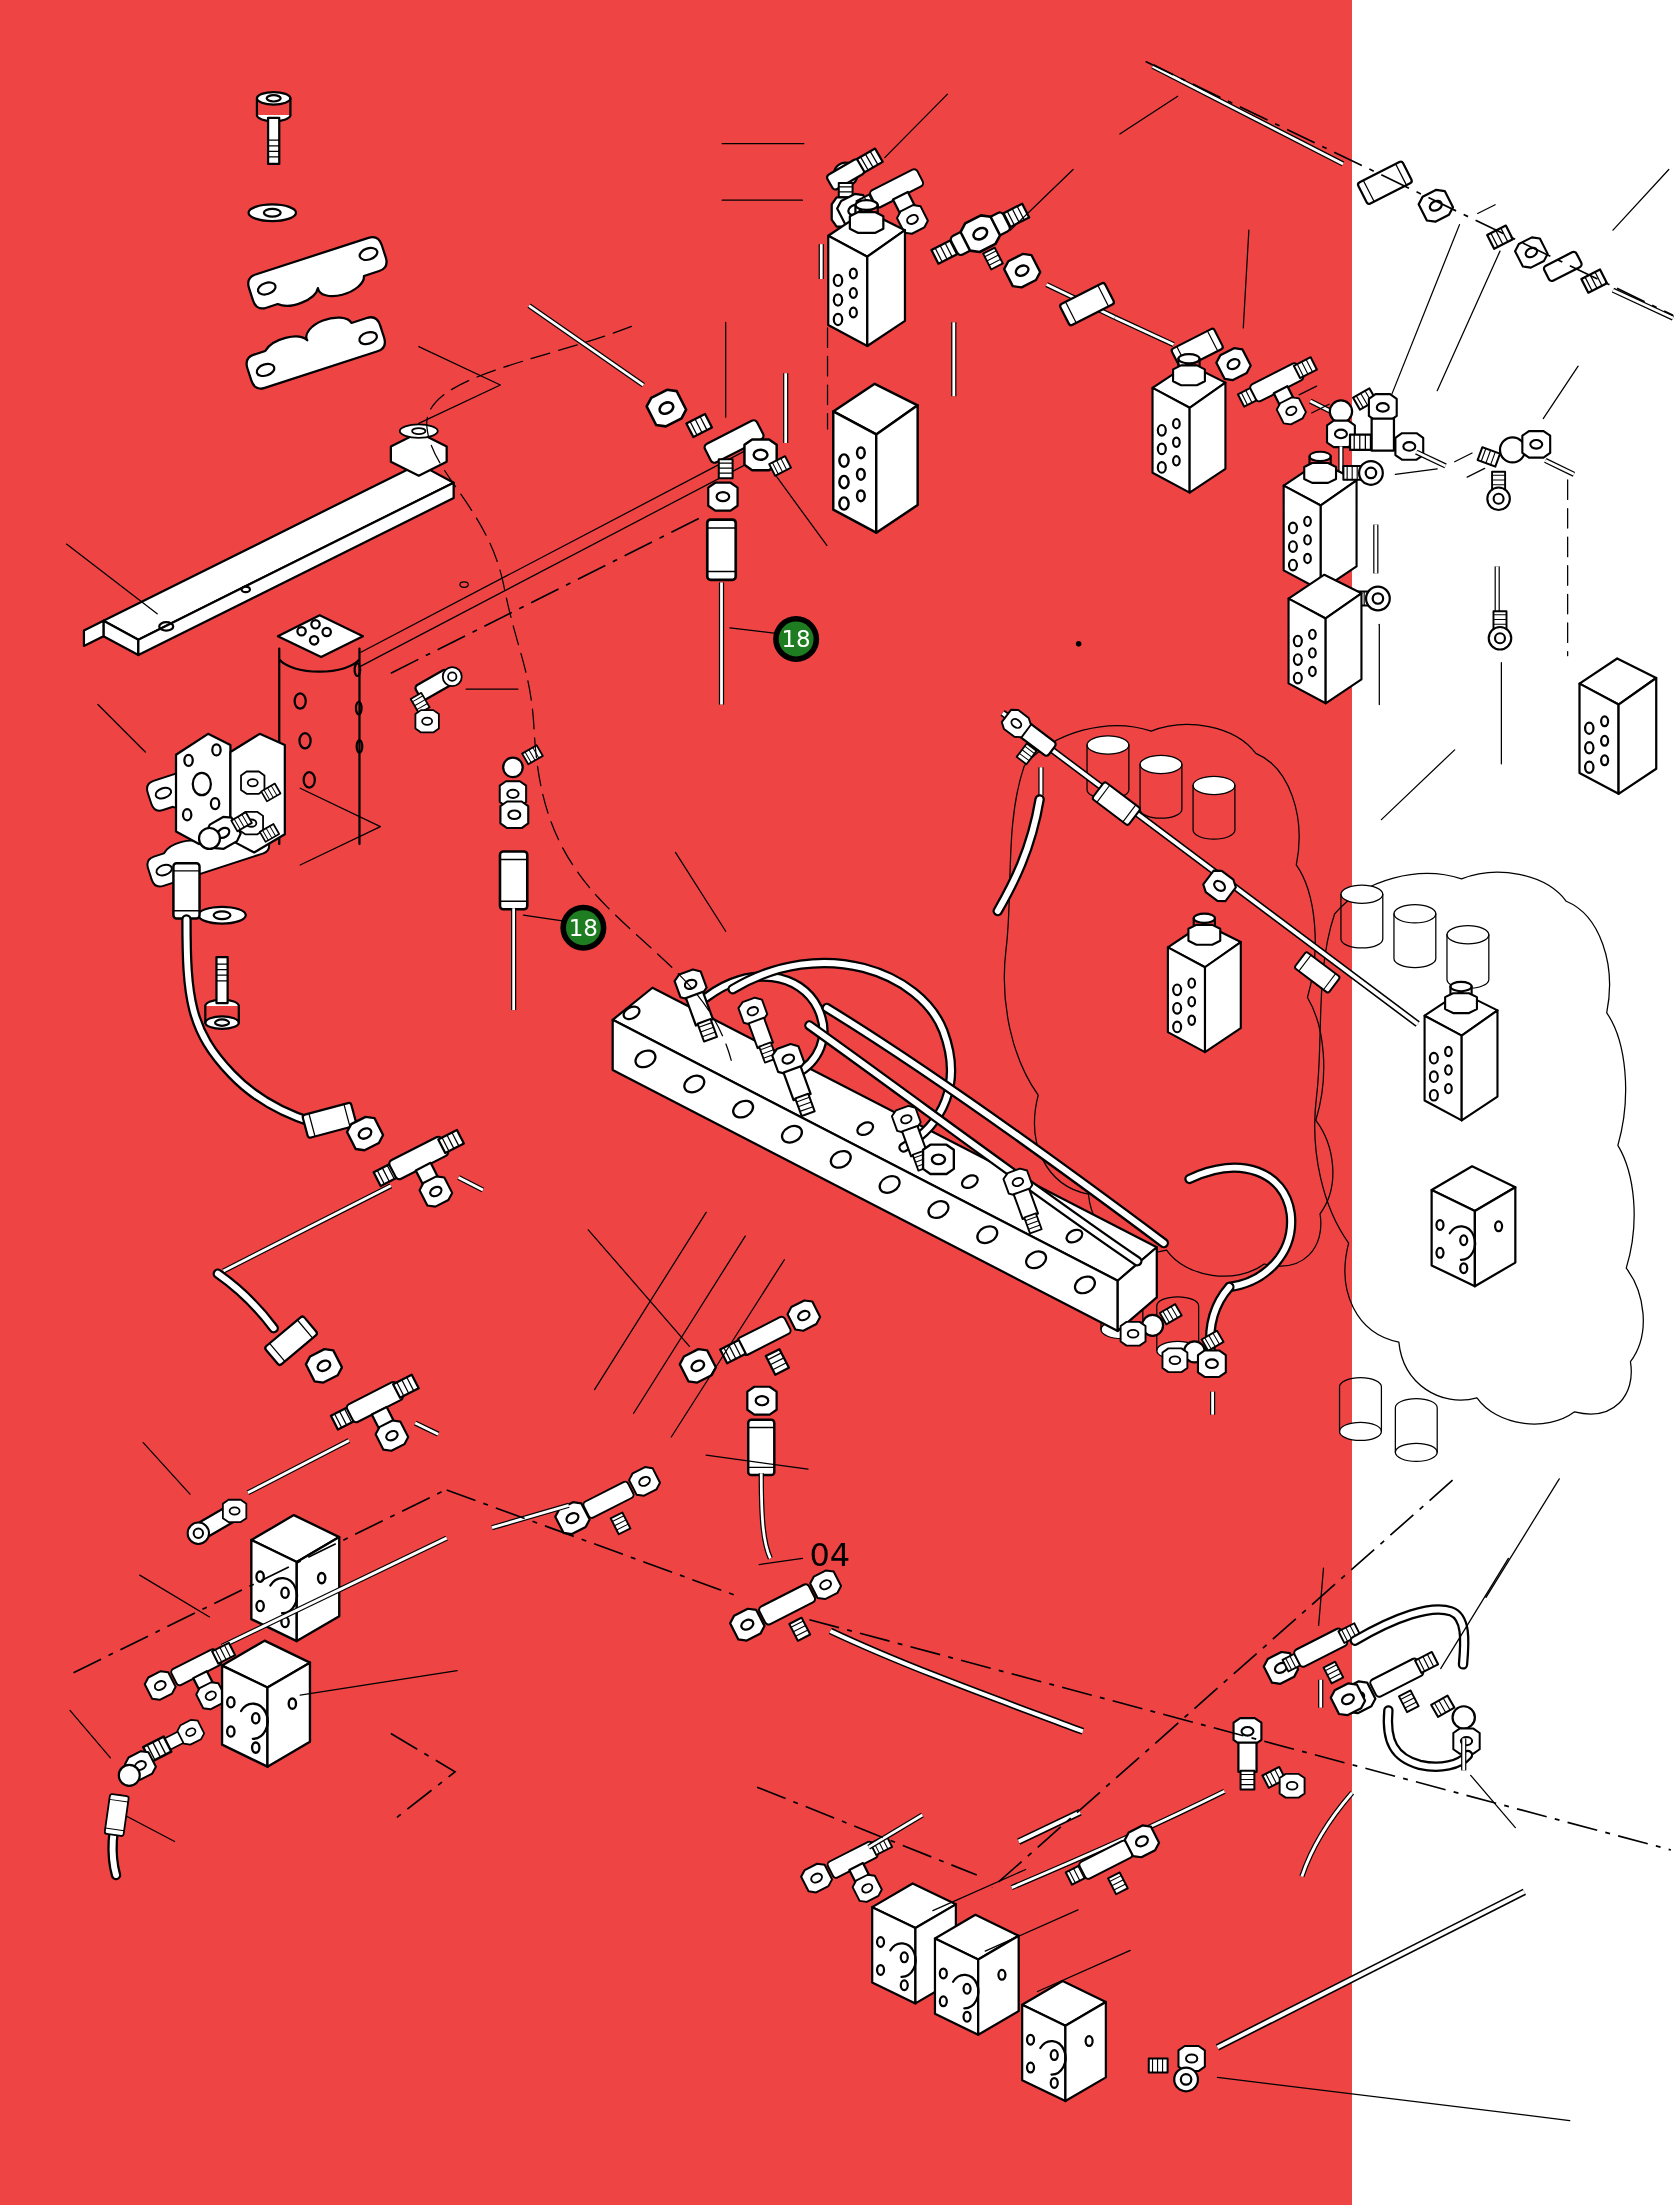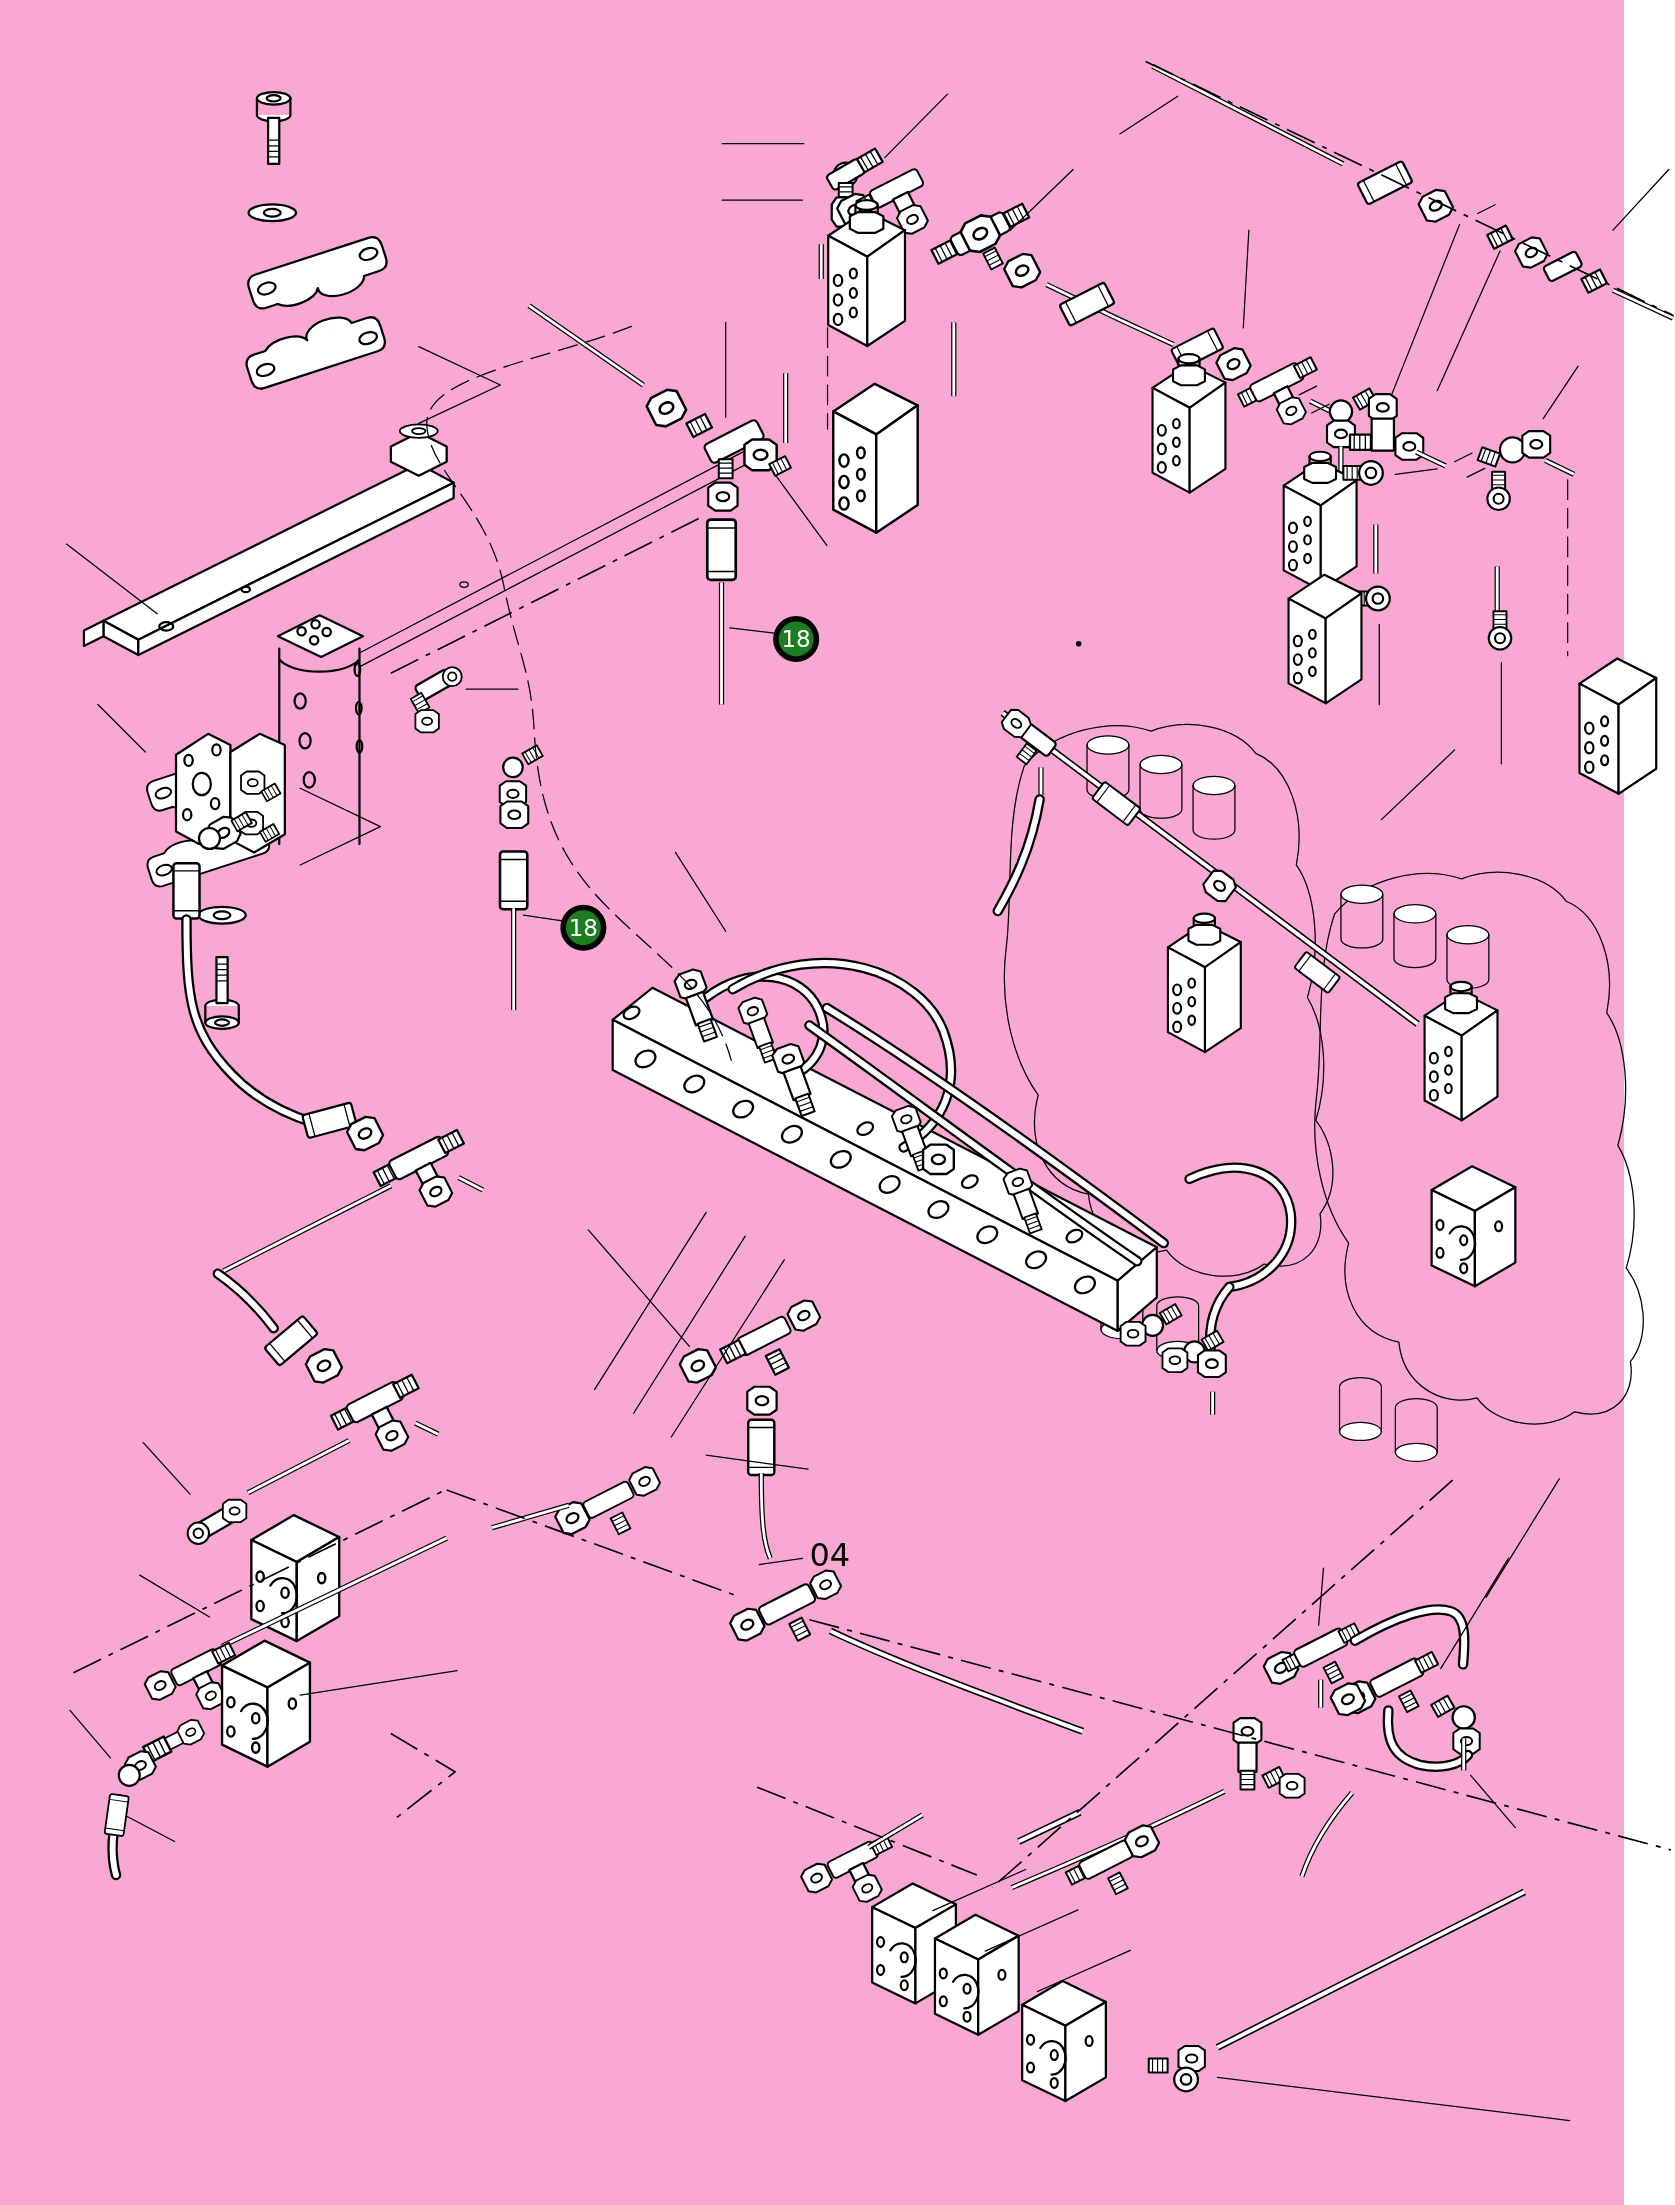--- a/index.html
+++ b/index.html
@@ -1,16 +1,16 @@
 <!DOCTYPE html>
 <html style="font-size:11px"><head>
 <meta charset="utf-8">
 <style>
   html,body{margin:0;padding:0;background:#fff;}
-  .page{width:1624px;height:2205px;position:relative;background:#f9a8d4;font-family:"DejaVu Sans",sans-serif;}
+  .page{width:1352px;height:2205px;position:relative;background:#ef4444;font-family:"DejaVu Sans",sans-serif;}
   svg{display:block}
   .s3{stroke:#000;stroke-width:3.2;fill:none;stroke-linecap:round;stroke-linejoin:round}
   .s2{stroke:#000;stroke-width:1.8;fill:none;stroke-linecap:round;stroke-linejoin:round}
   .wf{fill:#fff;stroke:#000;stroke-width:3.2;stroke-linejoin:round}
   .wf2{fill:#fff;stroke:#000;stroke-width:1.8;stroke-linejoin:round}
   .hoseO{stroke:#000;stroke-width:15;fill:none;stroke-linecap:round}
   .hoseI{stroke:#fff;stroke-width:8.5;fill:none;stroke-linecap:round}
   .pipeO{stroke:#000;stroke-width:10;fill:none;stroke-linecap:butt}
   .pipeI{stroke:#fff;stroke-width:5.5;fill:none;stroke-linecap:butt}
   .pipeO2{stroke:#000;stroke-width:7.5;fill:none;stroke-linecap:butt}

